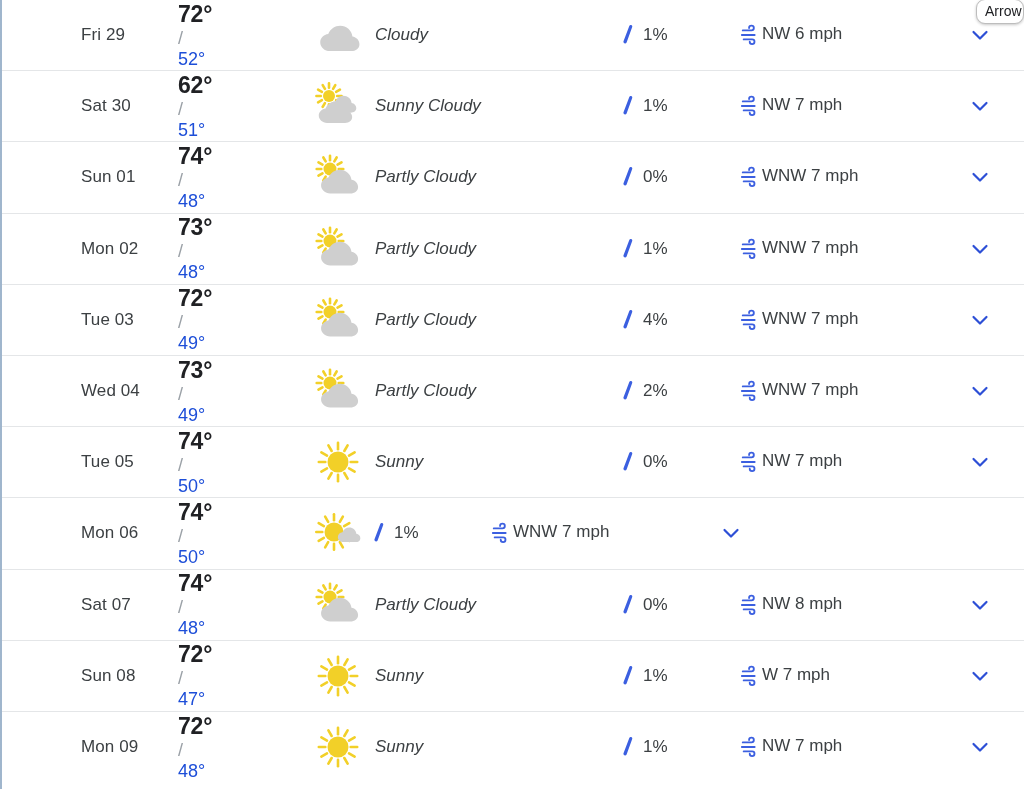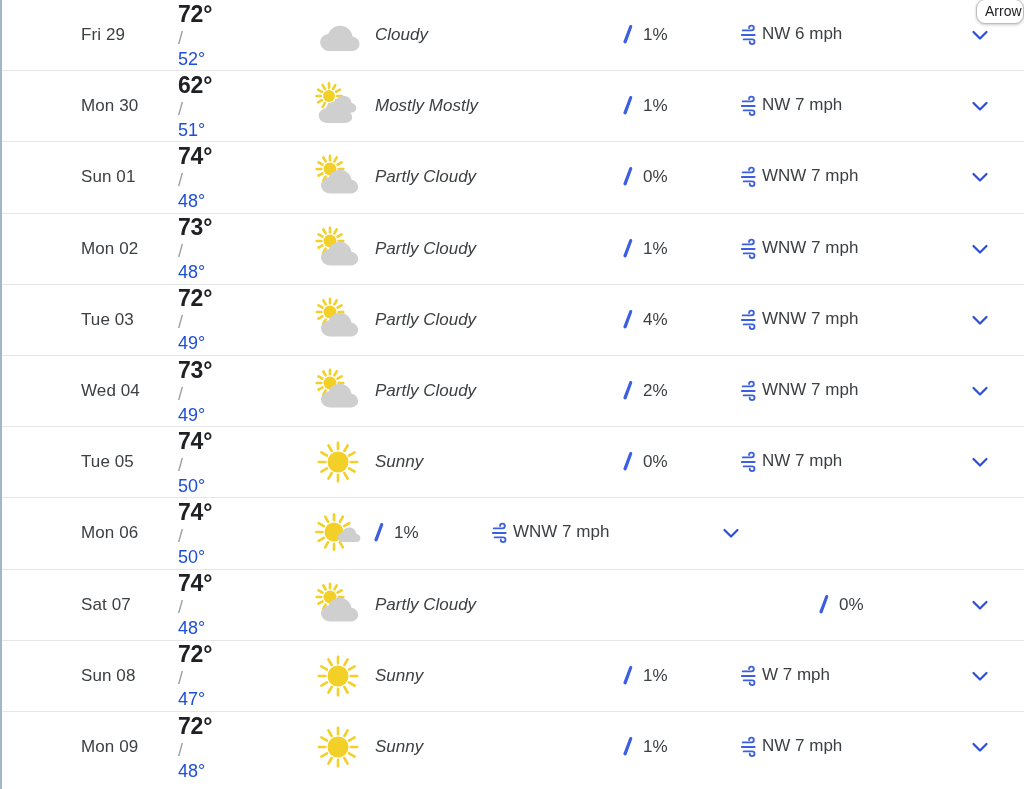--- a/index.html
+++ b/index.html
@@ -119,21 +119,21 @@
           </svg>
           <span class="wind-val">NW 6 mph</span>
         </div>
         <div class="c-expand">
           <svg width="24" height="24" viewBox="0 0 24 24">
             <path d="M5.5 9l6.5 6.5L18.5 9" fill="none" stroke="#2d4fd6" stroke-width="2.2" stroke-linecap="round" stroke-linejoin="round"></path>
           </svg>
         </div>
       </div>
       <div class="row">
-        <div class="c-day">Mon 30</div>
+        <div class="c-day">Sat 30</div>
         <div class="c-temp">
           <span class="hi">62°</span>
           <span class="slash">/</span>
           <span class="lo">51°</span>
         </div>
         <div class="c-icon">
           <svg width="52" height="52" viewBox="0 0 52 52">
             <line x1="17.00" y1="7.80" x2="17.00" y2="3.40" stroke="#f2d028" stroke-width="2.6" stroke-linecap="round"></line>
             <line x1="21.10" y1="8.90" x2="23.30" y2="5.09" stroke="#f2d028" stroke-width="2.6" stroke-linecap="round"></line>
             <line x1="24.10" y1="11.90" x2="27.91" y2="9.70" stroke="#f2d028" stroke-width="2.6" stroke-linecap="round"></line>
@@ -148,21 +148,21 @@
             <line x1="12.90" y1="8.90" x2="10.70" y2="5.09" stroke="#f2d028" stroke-width="2.6" stroke-linecap="round"></line>
             <circle cx="17" cy="16" r="6" fill="#f2d028"></circle>
             <g transform="translate(16,14) scale(0.72)">
               <path fill="#cfcfcf" d="M12 26c-5 0-9-3.6-9-8 0-4 3.2-7.3 7.4-7.8C12.3 5.6 16.6 2.6 21.4 2.6c5.9 0 10.8 4.3 11.4 9.9 3.7.5 6.5 3.5 6.5 7.1 0 4-3.4 6.4-7.6 6.4z"></path>
             </g>
             <g transform="translate(4,19) scale(0.92)">
               <path fill="#cfcfcf" d="M12 26c-5 0-9-3.6-9-8 0-4 3.2-7.3 7.4-7.8C12.3 5.6 16.6 2.6 21.4 2.6c5.9 0 10.8 4.3 11.4 9.9 3.7.5 6.5 3.5 6.5 7.1 0 4-3.4 6.4-7.6 6.4z"></path>
             </g>
           </svg>
         </div>
-        <div class="c-cond">Mostly Mostly</div>
+        <div class="c-cond">Sunny Cloudy</div>
         <div class="c-precip">
           <svg width="15" height="22" viewBox="0 0 15 22">
             <path fill="#3b5fe0" d="M11.6 1.2c.6.35.85 1.1.6 1.75L6.6 18.4c-.45 1.2-2.05 1.45-2.85.45-.35-.45-.45-1.05-.25-1.6L9.3 1.9c.3-.8 1.3-1.15 2.3-.7z"></path>
           </svg>
           <span class="precip-val">1%</span>
         </div>
         <div class="c-wind">
           <svg width="22" height="22" viewBox="0 0 24 24">
             <g fill="none" stroke="#3b5fe0" stroke-width="2" stroke-linecap="round">
               <path d="M3 7h9.5a2.6 2.6 0 1 0-2.6-2.6"></path>
@@ -501,20 +501,30 @@
             </g>
           </svg>
         </div>
         <div class="c-cond">Partly Cloudy</div>
         <div class="c-precip">
           <svg width="15" height="22" viewBox="0 0 15 22">
             <path fill="#3b5fe0" d="M11.6 1.2c.6.35.85 1.1.6 1.75L6.6 18.4c-.45 1.2-2.05 1.45-2.85.45-.35-.45-.45-1.05-.25-1.6L9.3 1.9c.3-.8 1.3-1.15 2.3-.7z"></path>
           </svg>
           <span class="precip-val">0%</span>
         </div>
+        <div class="c-wind">
+          <svg width="22" height="22" viewBox="0 0 24 24">
+            <g fill="none" stroke="#3b5fe0" stroke-width="2" stroke-linecap="round">
+              <path d="M3 7h9.5a2.6 2.6 0 1 0-2.6-2.6"></path>
+              <path d="M2 12h14"></path>
+              <path d="M4 16.8h9.2a2.6 2.6 0 1 1-2.6 2.6"></path>
+            </g>
+          </svg>
+          <span class="wind-val">NW 8 mph</span>
+        </div>
         <div class="c-expand">
           <svg width="24" height="24" viewBox="0 0 24 24">
             <path d="M5.5 9l6.5 6.5L18.5 9" fill="none" stroke="#2d4fd6" stroke-width="2.2" stroke-linecap="round" stroke-linejoin="round"></path>
           </svg>
         </div>
       </div>
       <div class="row">
         <div class="c-day">Sun 08</div>
         <div class="c-temp">
           <span class="hi">72°</span>

